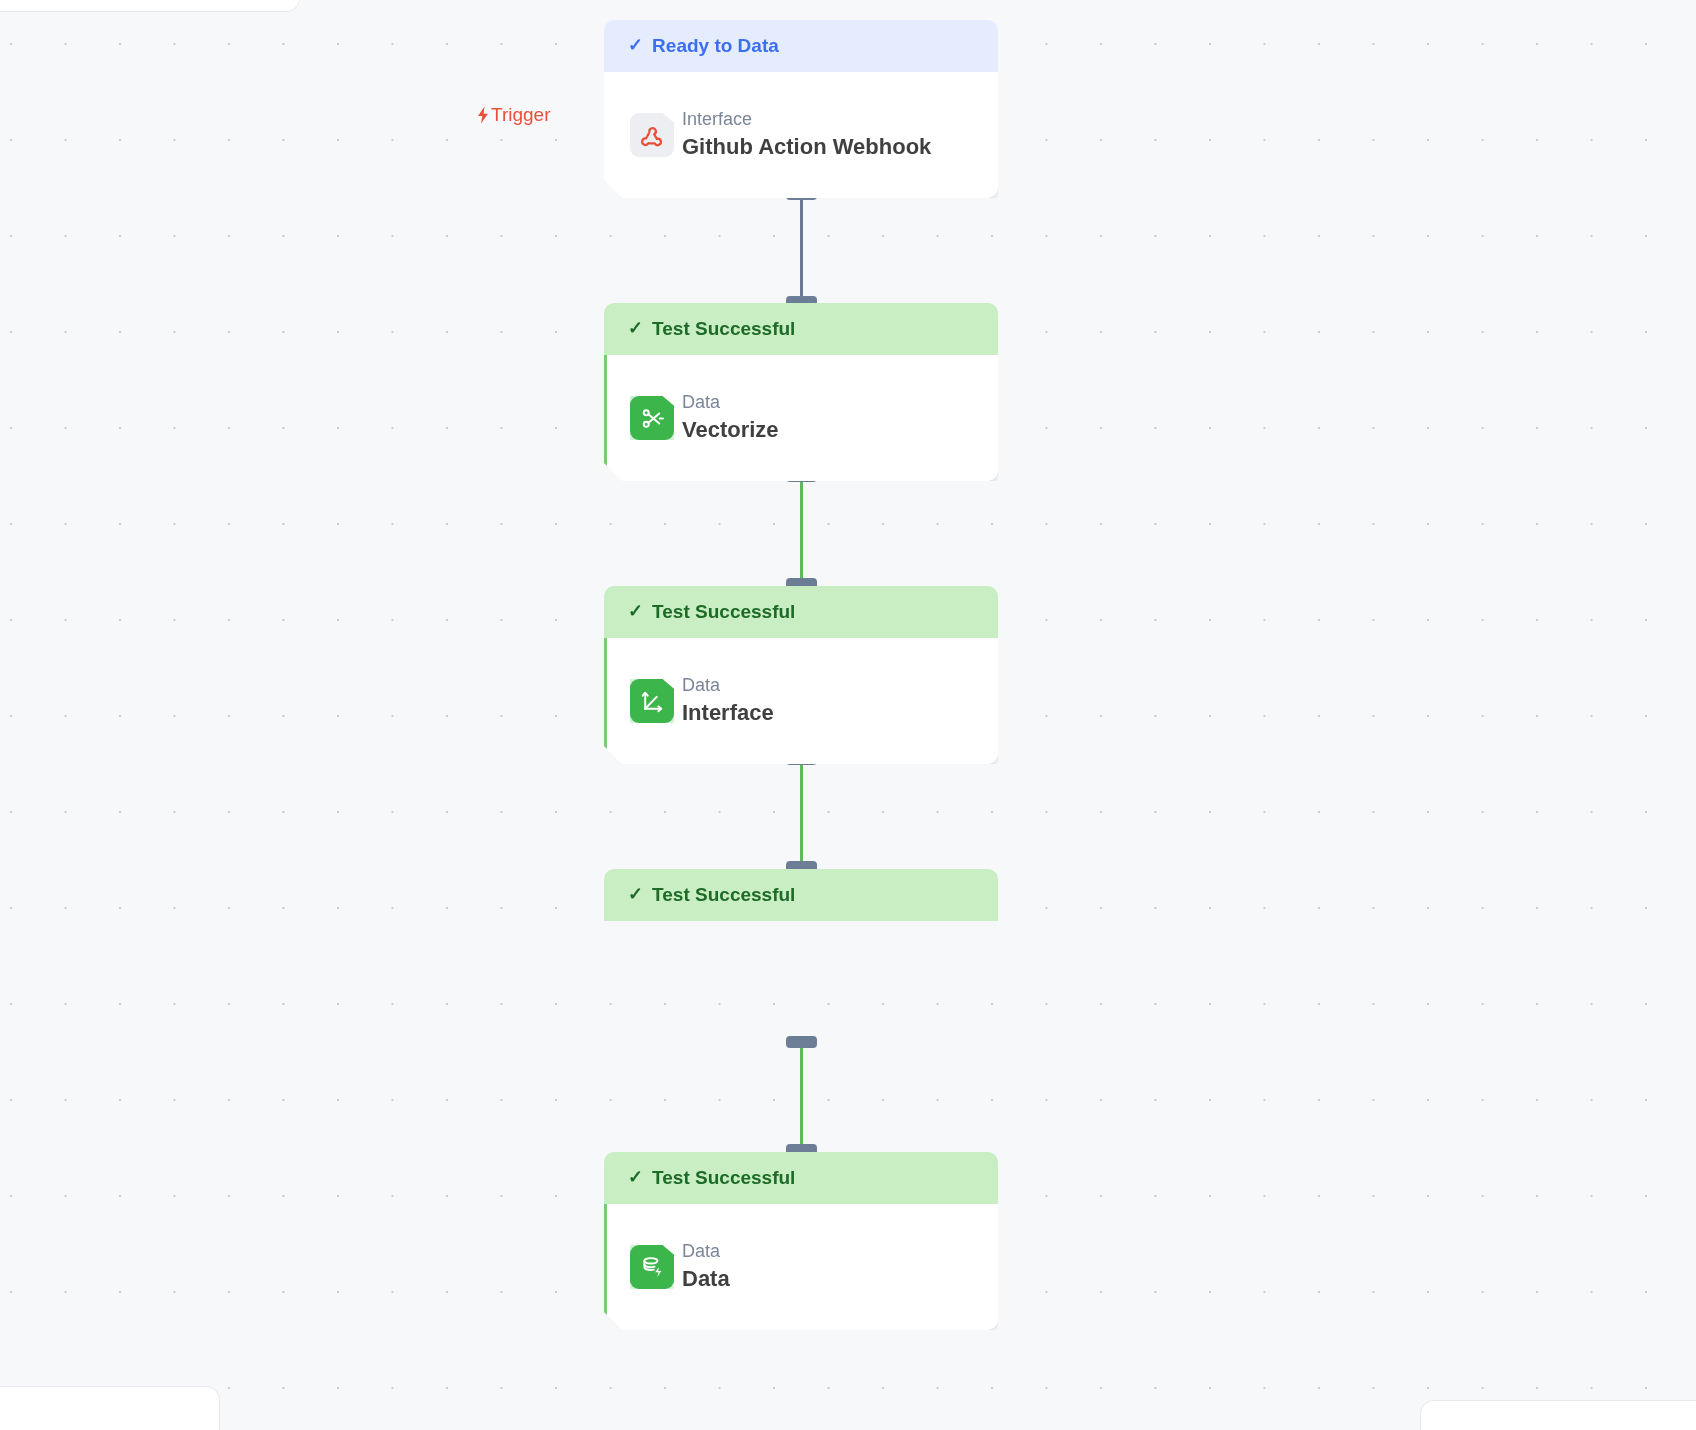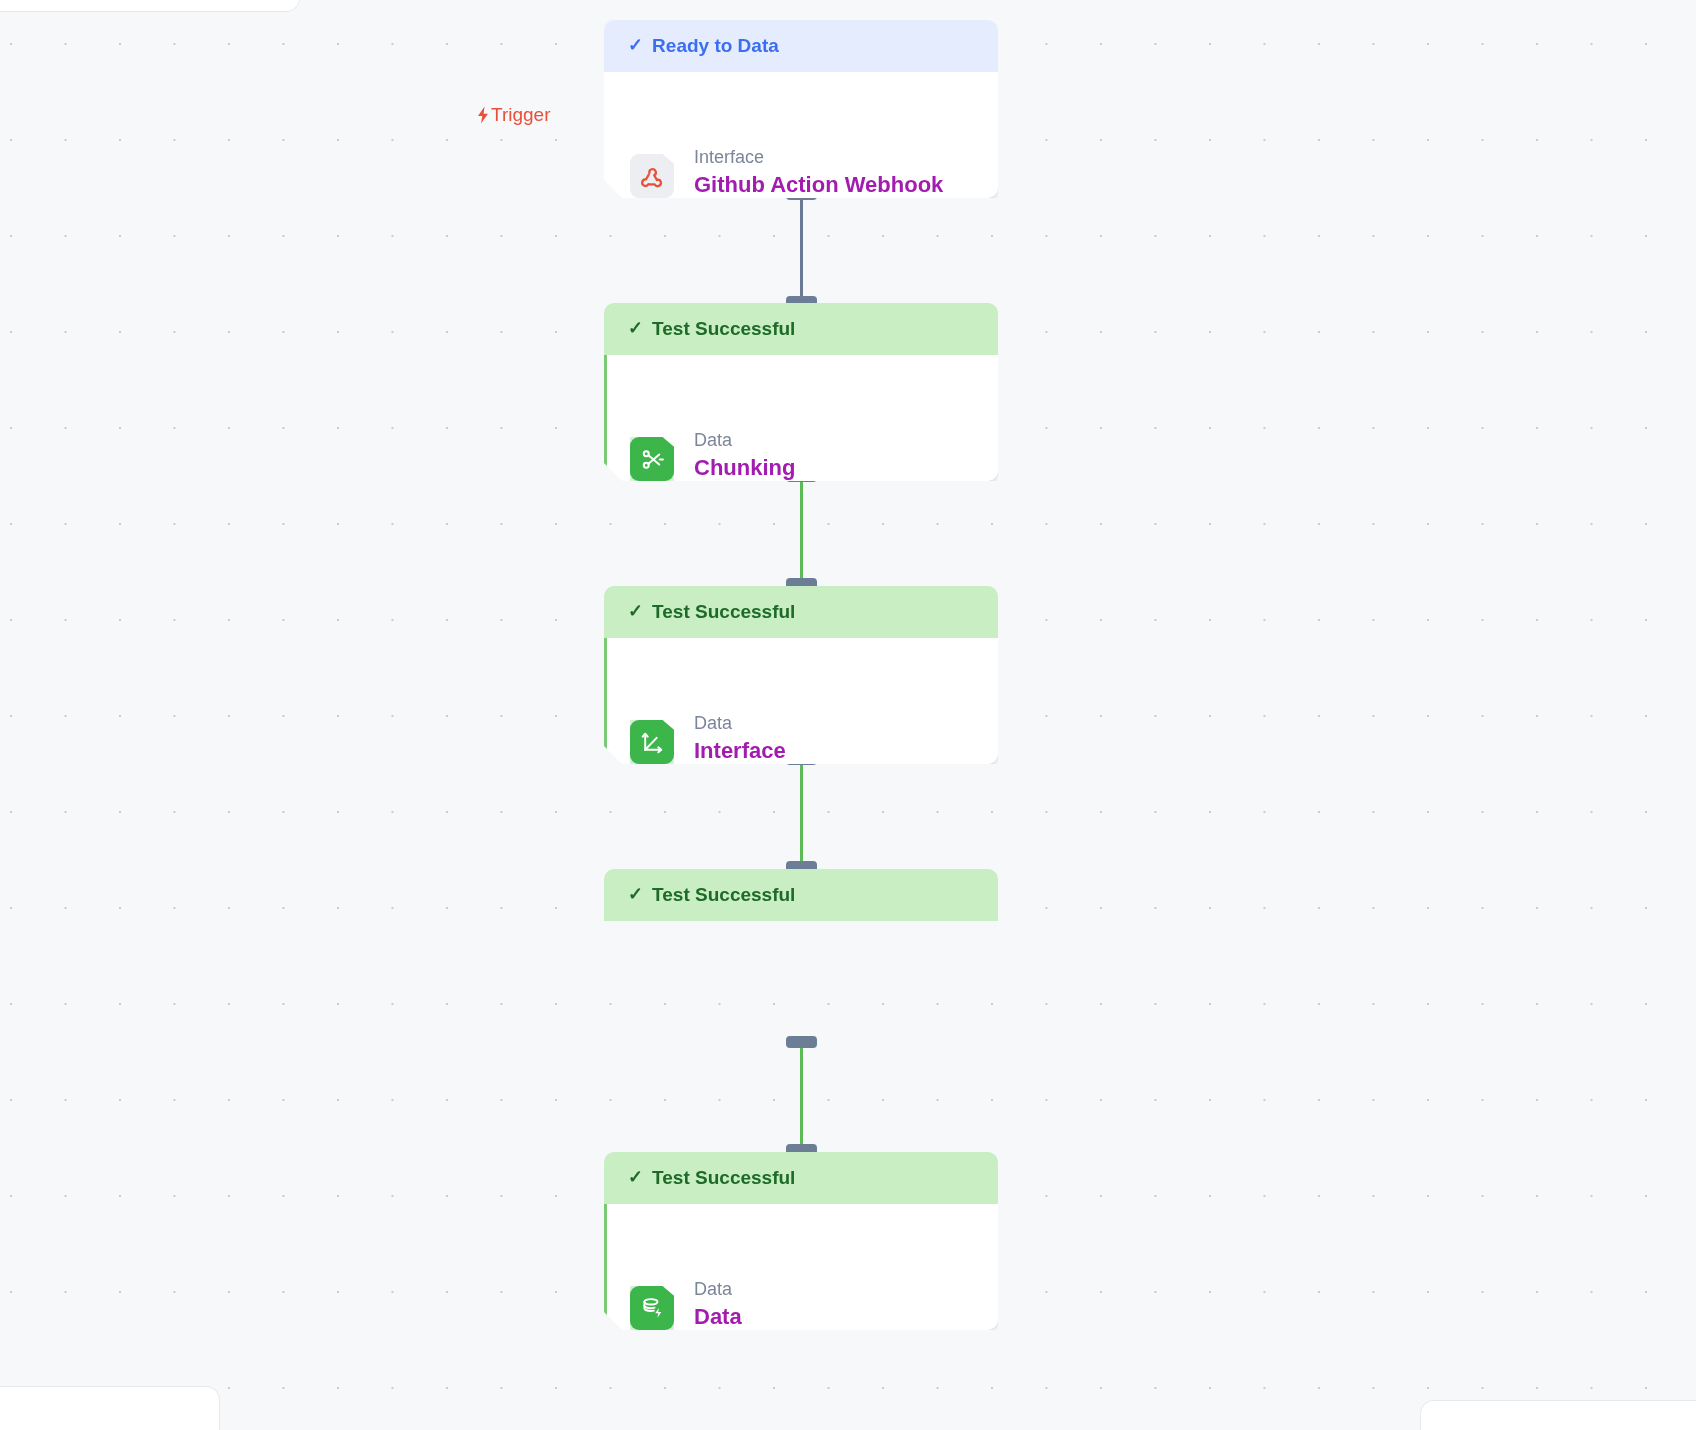--- a/index.html
+++ b/index.html
@@ -103,22 +103,22 @@
     display: inline-block;
     transform: translateY(-1px);
   }
 
   
   .node-body {
     position: relative;
     background: #ffffff;
     height: 126px;
     display: flex;
-    align-items: flex-end;
-    gap: 20px;
+    align-items: center;
+    gap: 8px;
     padding-left: 26px;
     border-radius: 0 0 10px 10px;
     box-shadow: 0 2px 5px rgba(24, 34, 60, 0.09),
                 0 1px 2px rgba(24, 34, 60, 0.07);
     
     clip-path: polygon(0 0, 100% 0, 100% 100%, 18px 100%, 0 calc(100% - 18px));
   }
   .node-body::after {
     content: "";
     position: absolute;
@@ -160,21 +160,21 @@
   
   .node-text { display: flex; flex-direction: column; gap: 4px; }
   .node-category {
     font-size: 18px;
     color: #7c8699;
     font-weight: 400;
     line-height: 1.15;
   }
   .node-title {
     font-size: 22px;
-    color: #a21caf;
+    color: #404040;
     font-weight: 700;
     line-height: 1.2;
     white-space: nowrap;
   }
 
   
   .edge {
     position: absolute;
     left: 800px;
     width: 3px;
@@ -257,21 +257,21 @@
         <svg width="25" height="25" viewBox="0 0 24 24" fill="none" stroke="#ffffff" stroke-width="1.9" stroke-linecap="round" stroke-linejoin="round">
           <circle cx="6" cy="6.5" r="2.4"></circle>
           <circle cx="6" cy="17.5" r="2.4"></circle>
           <line x1="8.1" y1="7.9" x2="18.5" y2="16.8"></line>
           <line x1="8.1" y1="16.1" x2="18.5" y2="7.2"></line>
           <line x1="19" y1="12" x2="22" y2="12"></line>
         </svg>
       </div>
       <div class="node-text">
         <div class="node-category">Data</div>
-        <div class="node-title">Chunking</div>
+        <div class="node-title">Vectorize</div>
       </div>
     </div>
   </div>
 
   <div class="node success" style="left:604px; top:586px;">
     <div class="status-banner success">
       <span class="tick">✓</span>
       <span>Test Successful</span>
     </div>
     <div class="node-body">

